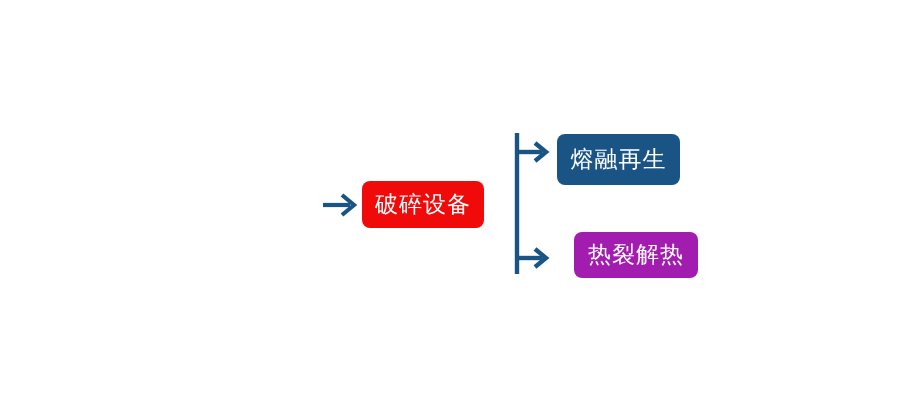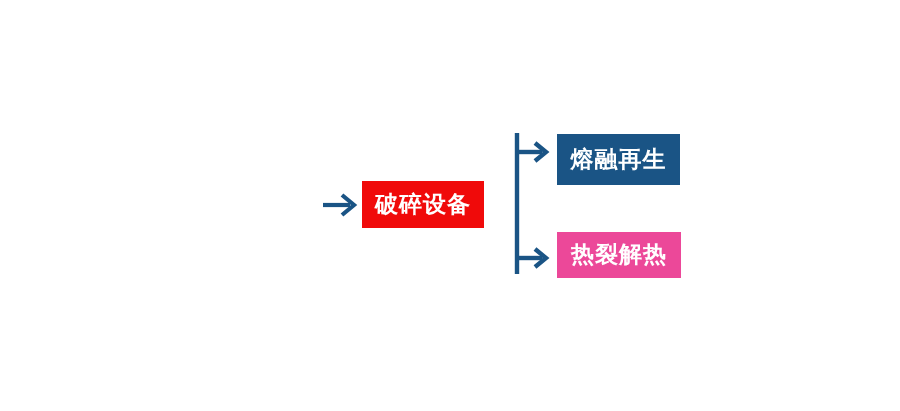--- a/index.html
+++ b/index.html
@@ -24,25 +24,26 @@
 
   
   .node {
     position: absolute;
     display: flex;
     align-items: center;
     justify-content: center;
     box-sizing: border-box;
     color: #ffffff;
     font-size: 23px;
-    font-weight: 700;
+    font-weight: 400;
     letter-spacing: 1px;
     line-height: 1;
     white-space: nowrap;
     user-select: none;
+    border-radius: 8px;
   }
 
   .node-label {
     display: block;
     padding-bottom: 1px;
   }
 
   
   #node-waste-plastic {
     left: 193px;
@@ -65,25 +66,25 @@
   
   #node-melt-regeneration {
     left: 557px;
     top: 134px;
     width: 123px;
     height: 51px;
     background: #1a5485;
   }
 
   #node-pyrolysis-heat {
-    left: 557px;
+    left: 574px;
     top: 232px;
     width: 124px;
     height: 46px;
-    background: #ec4899;
+    background: #a21caf;
   }
 
   
   .connector {
     position: absolute;
     pointer-events: none;
   }
 
   #connector-main-arrow {
     left: 320px;

